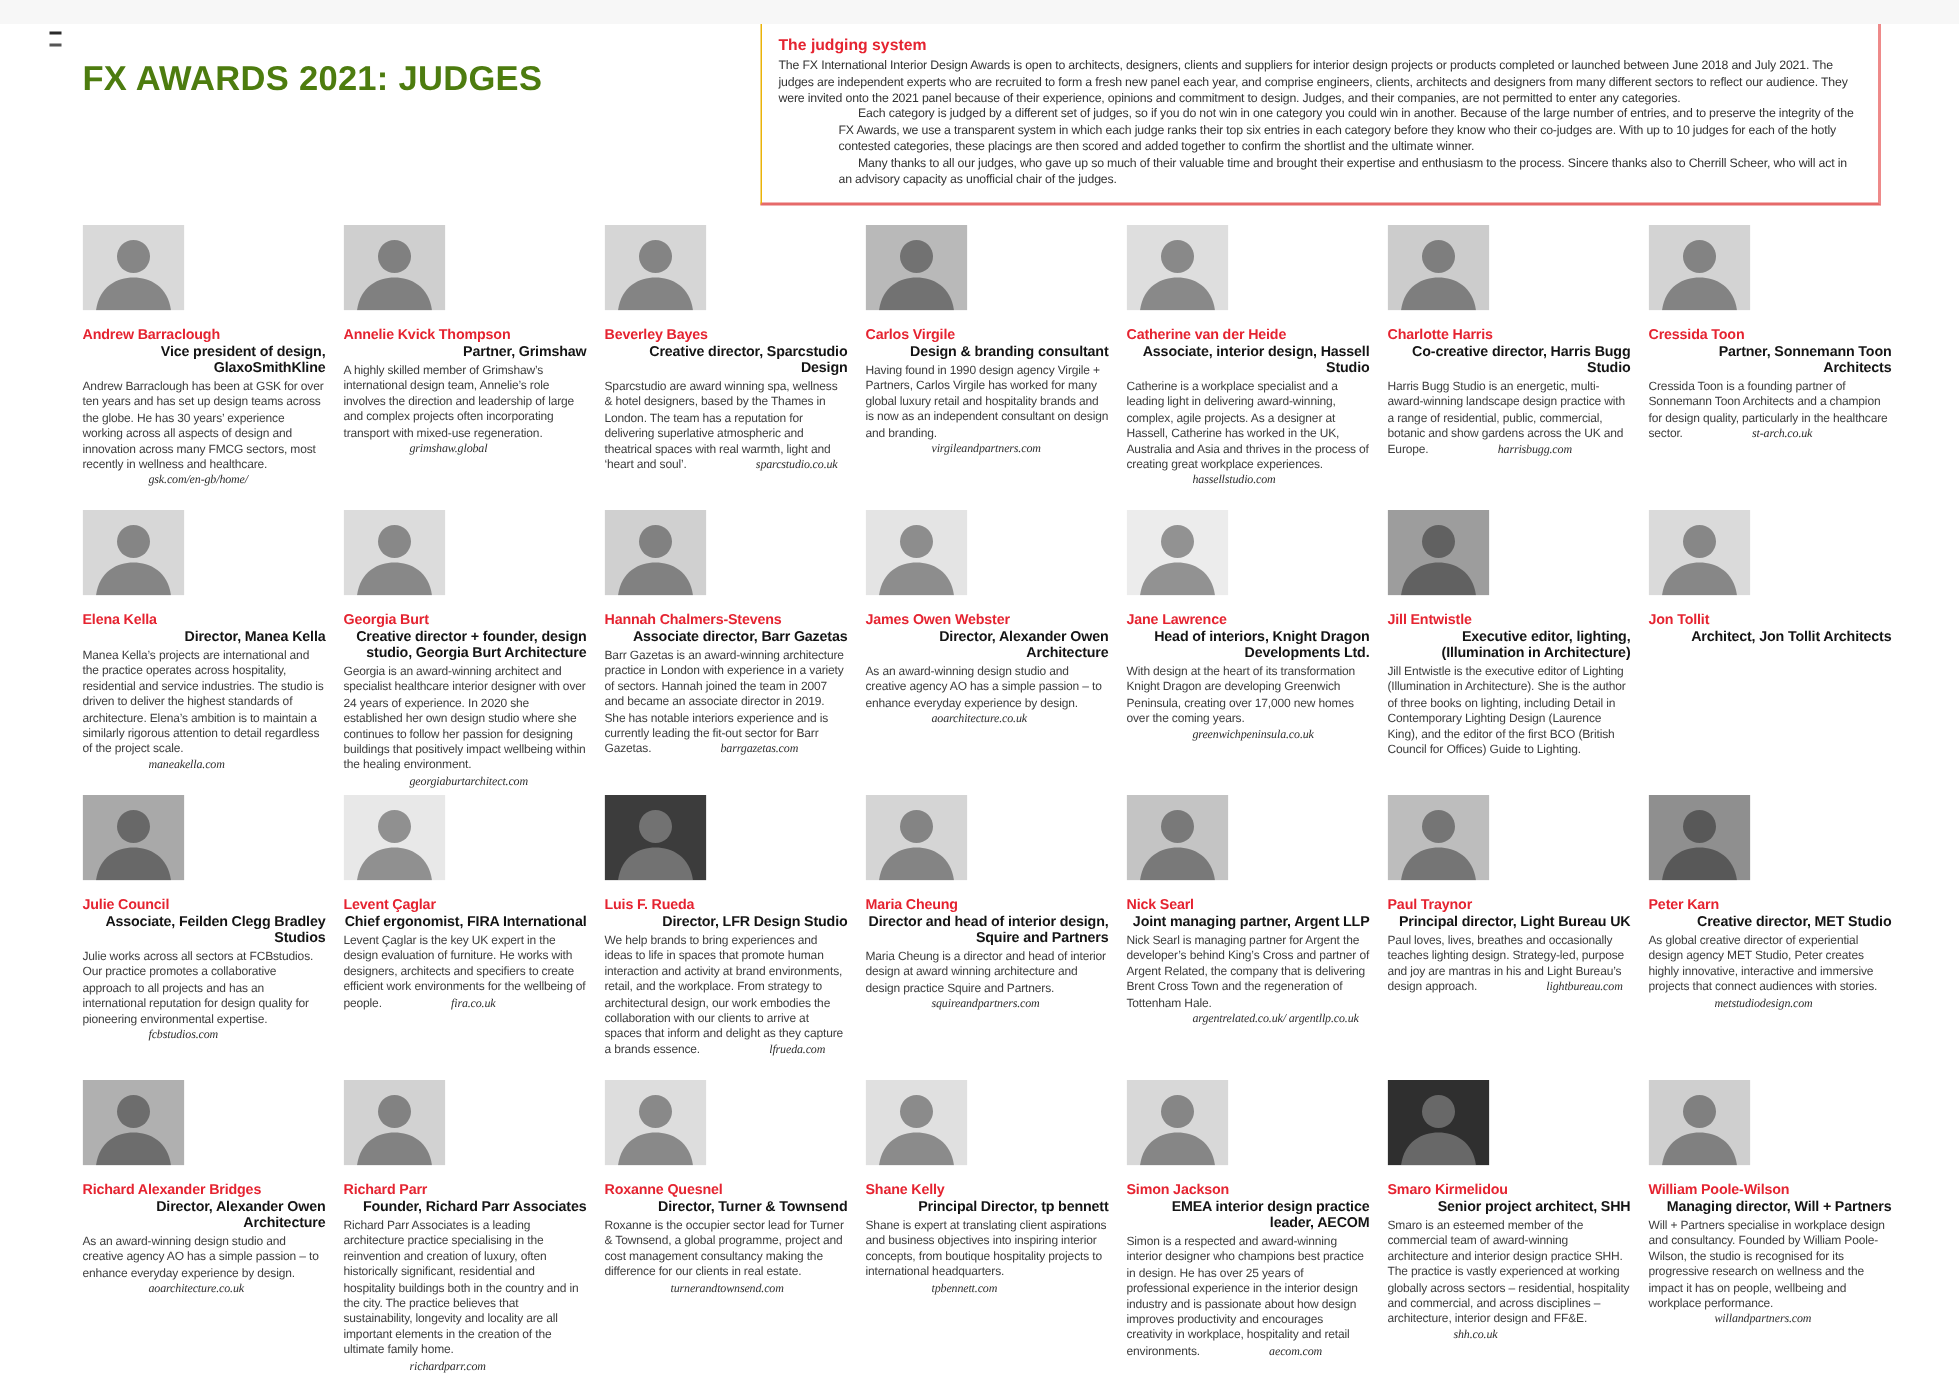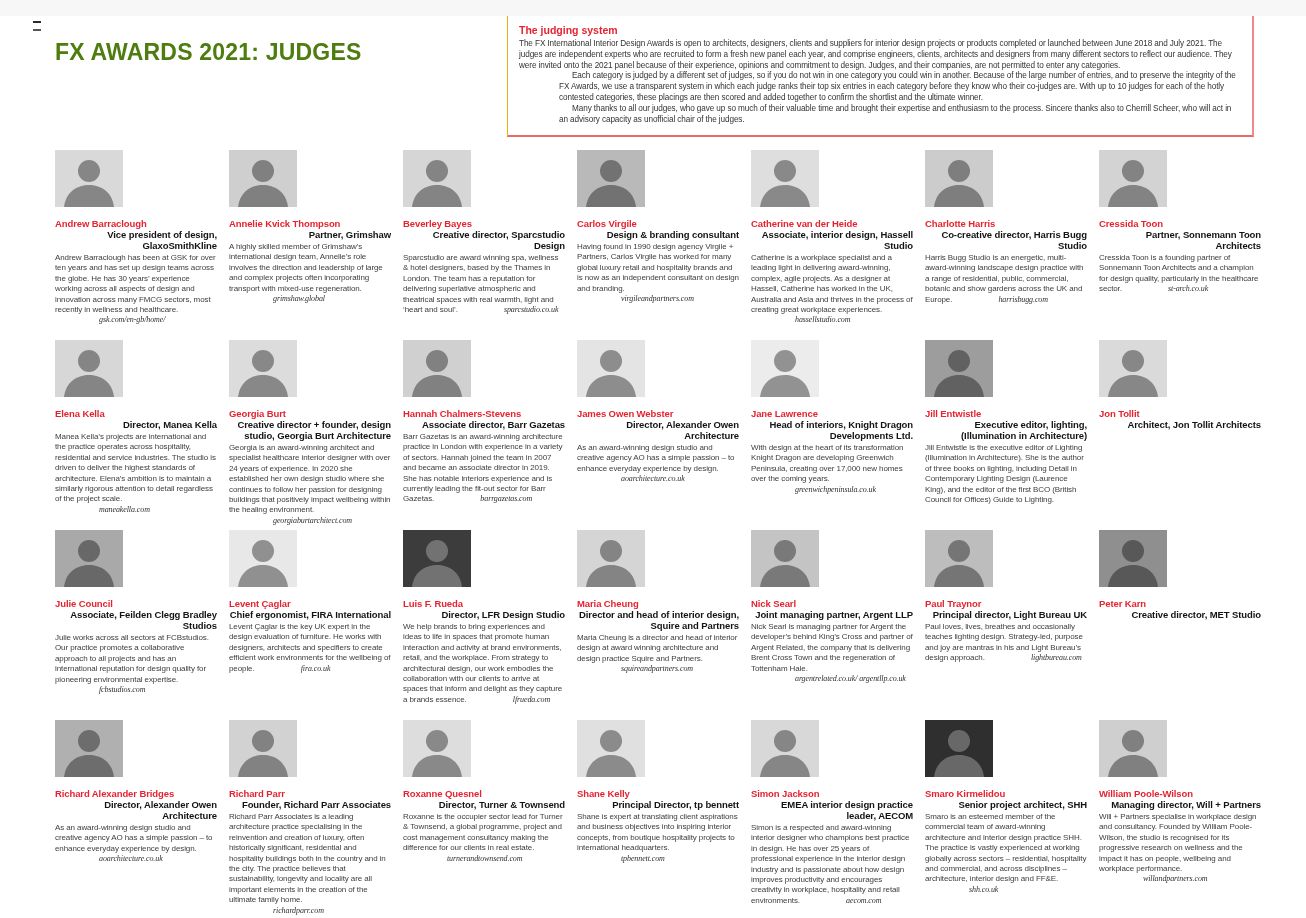--- a/index.html
+++ b/index.html
@@ -299,20 +299,21 @@
     <div class="judge">
     <div class="photo">
       <svg width="68" height="57" viewBox="0 0 68 57">
         <rect class="ph-bg" x="0" y="0" width="68" height="57" fill="#8f8f8f"></rect>
         <circle class="ph-fg" cx="34" cy="21" r="11" fill="rgba(0,0,0,0.38)"></circle>
         <path class="ph-fg" d="M9,57 C11,41 23,35 34,35 C45,35 57,41 59,57 Z" fill="rgba(0,0,0,0.38)"></path>
       </svg>
     </div>
     <div class="jname">Peter Karn</div>
     <div class="jtitle">Creative director, MET Studio</div>
+    <div class="jbio"><span>As global creative director of experiential design agency MET Studio, Peter creates highly innovative, interactive and immersive projects that connect audiences with stories.</span> <span class="jurl">metstudiodesign.com</span></div>
   </div>
     <div class="judge">
     <div class="photo">
       <svg width="68" height="57" viewBox="0 0 68 57">
         <rect class="ph-bg" x="0" y="0" width="68" height="57" fill="#b0b0b0"></rect>
         <circle class="ph-fg" cx="34" cy="21" r="11" fill="rgba(0,0,0,0.38)"></circle>
         <path class="ph-fg" d="M9,57 C11,41 23,35 34,35 C45,35 57,41 59,57 Z" fill="rgba(0,0,0,0.38)"></path>
       </svg>
     </div>
     <div class="jname">Richard Alexander Bridges</div>

